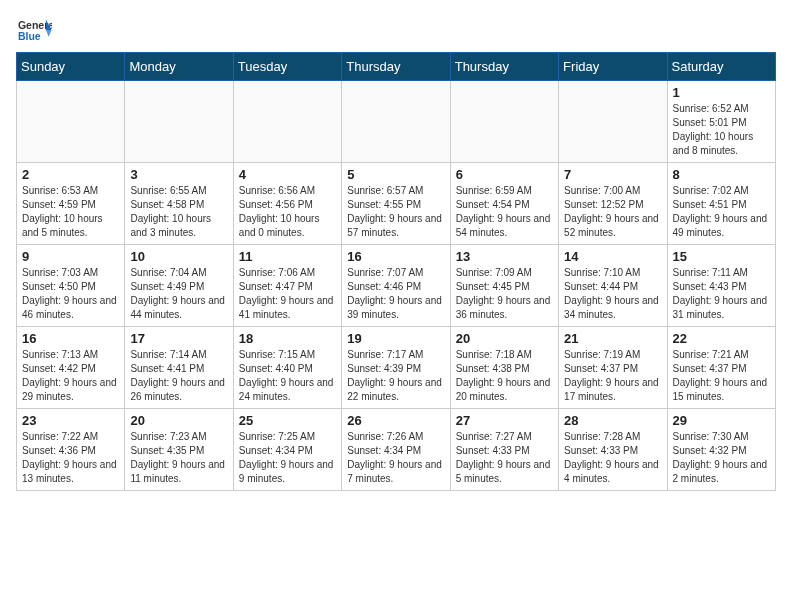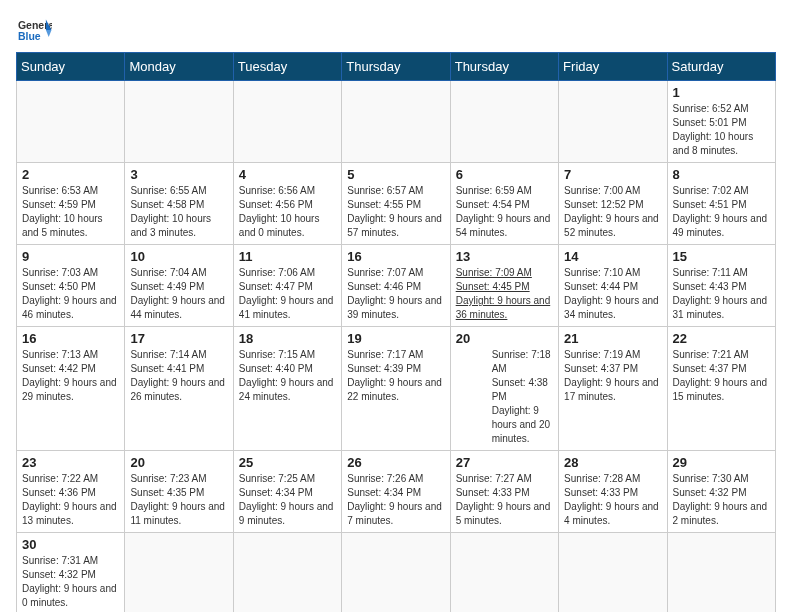--- a/index.html
+++ b/index.html
@@ -188,21 +188,21 @@
 Daylight: 9 hours and 41 minutes.</div>
         </td>
         <td>
           <div class="day-number">16</div>
           <div class="day-info" style="white-space: pre-line;">Sunrise: 7:07 AM
 Sunset: 4:46 PM
 Daylight: 9 hours and 39 minutes.</div>
         </td>
         <td>
           <div class="day-number">13</div>
-          <div class="day-info" style="white-space: pre-line; text-decoration: underline;">Sunrise: 7:09 AM
+          <div class="day-info" style="white-space: pre-line;">Sunrise: 7:09 AM
 Sunset: 4:45 PM
 Daylight: 9 hours and 36 minutes.</div>
         </td>
         <td>
           <div class="day-number">14</div>
           <div class="day-info" style="white-space: pre-line;">Sunrise: 7:10 AM
 Sunset: 4:44 PM
 Daylight: 9 hours and 34 minutes.</div>
         </td>
         <td>
@@ -232,21 +232,21 @@
 Daylight: 9 hours and 24 minutes.</div>
         </td>
         <td>
           <div class="day-number">19</div>
           <div class="day-info" style="white-space: pre-line;">Sunrise: 7:17 AM
 Sunset: 4:39 PM
 Daylight: 9 hours and 22 minutes.</div>
         </td>
         <td>
           <div class="day-number">20</div>
-          <div class="day-info" style="white-space: pre-line; margin-left: 36px;">Sunrise: 7:18 AM
+          <div class="day-info" style="white-space: pre-line;">Sunrise: 7:18 AM
 Sunset: 4:38 PM
 Daylight: 9 hours and 20 minutes.</div>
         </td>
         <td>
           <div class="day-number">21</div>
           <div class="day-info" style="white-space: pre-line;">Sunrise: 7:19 AM
 Sunset: 4:37 PM
 Daylight: 9 hours and 17 minutes.</div>
         </td>
         <td>
@@ -293,28 +293,14 @@
 Sunset: 4:33 PM
 Daylight: 9 hours and 4 minutes.</div>
         </td>
         <td>
           <div class="day-number">29</div>
           <div class="day-info" style="white-space: pre-line;">Sunrise: 7:30 AM
 Sunset: 4:32 PM
 Daylight: 9 hours and 2 minutes.</div>
         </td>
       </tr>
-      <tr>
-        <td>
-          <div class="day-number">30</div>
-          <div class="day-info" style="white-space: pre-line;">Sunrise: 7:31 AM
-Sunset: 4:32 PM
-Daylight: 9 hours and 0 minutes.</div>
-        </td>
-        <td class="empty"></td>
-        <td class="empty"></td>
-        <td class="empty"></td>
-        <td class="empty"></td>
-        <td class="empty"></td>
-        <td class="empty"></td>
-      </tr>
     </tbody>
 </table>
 
 </body></html>

